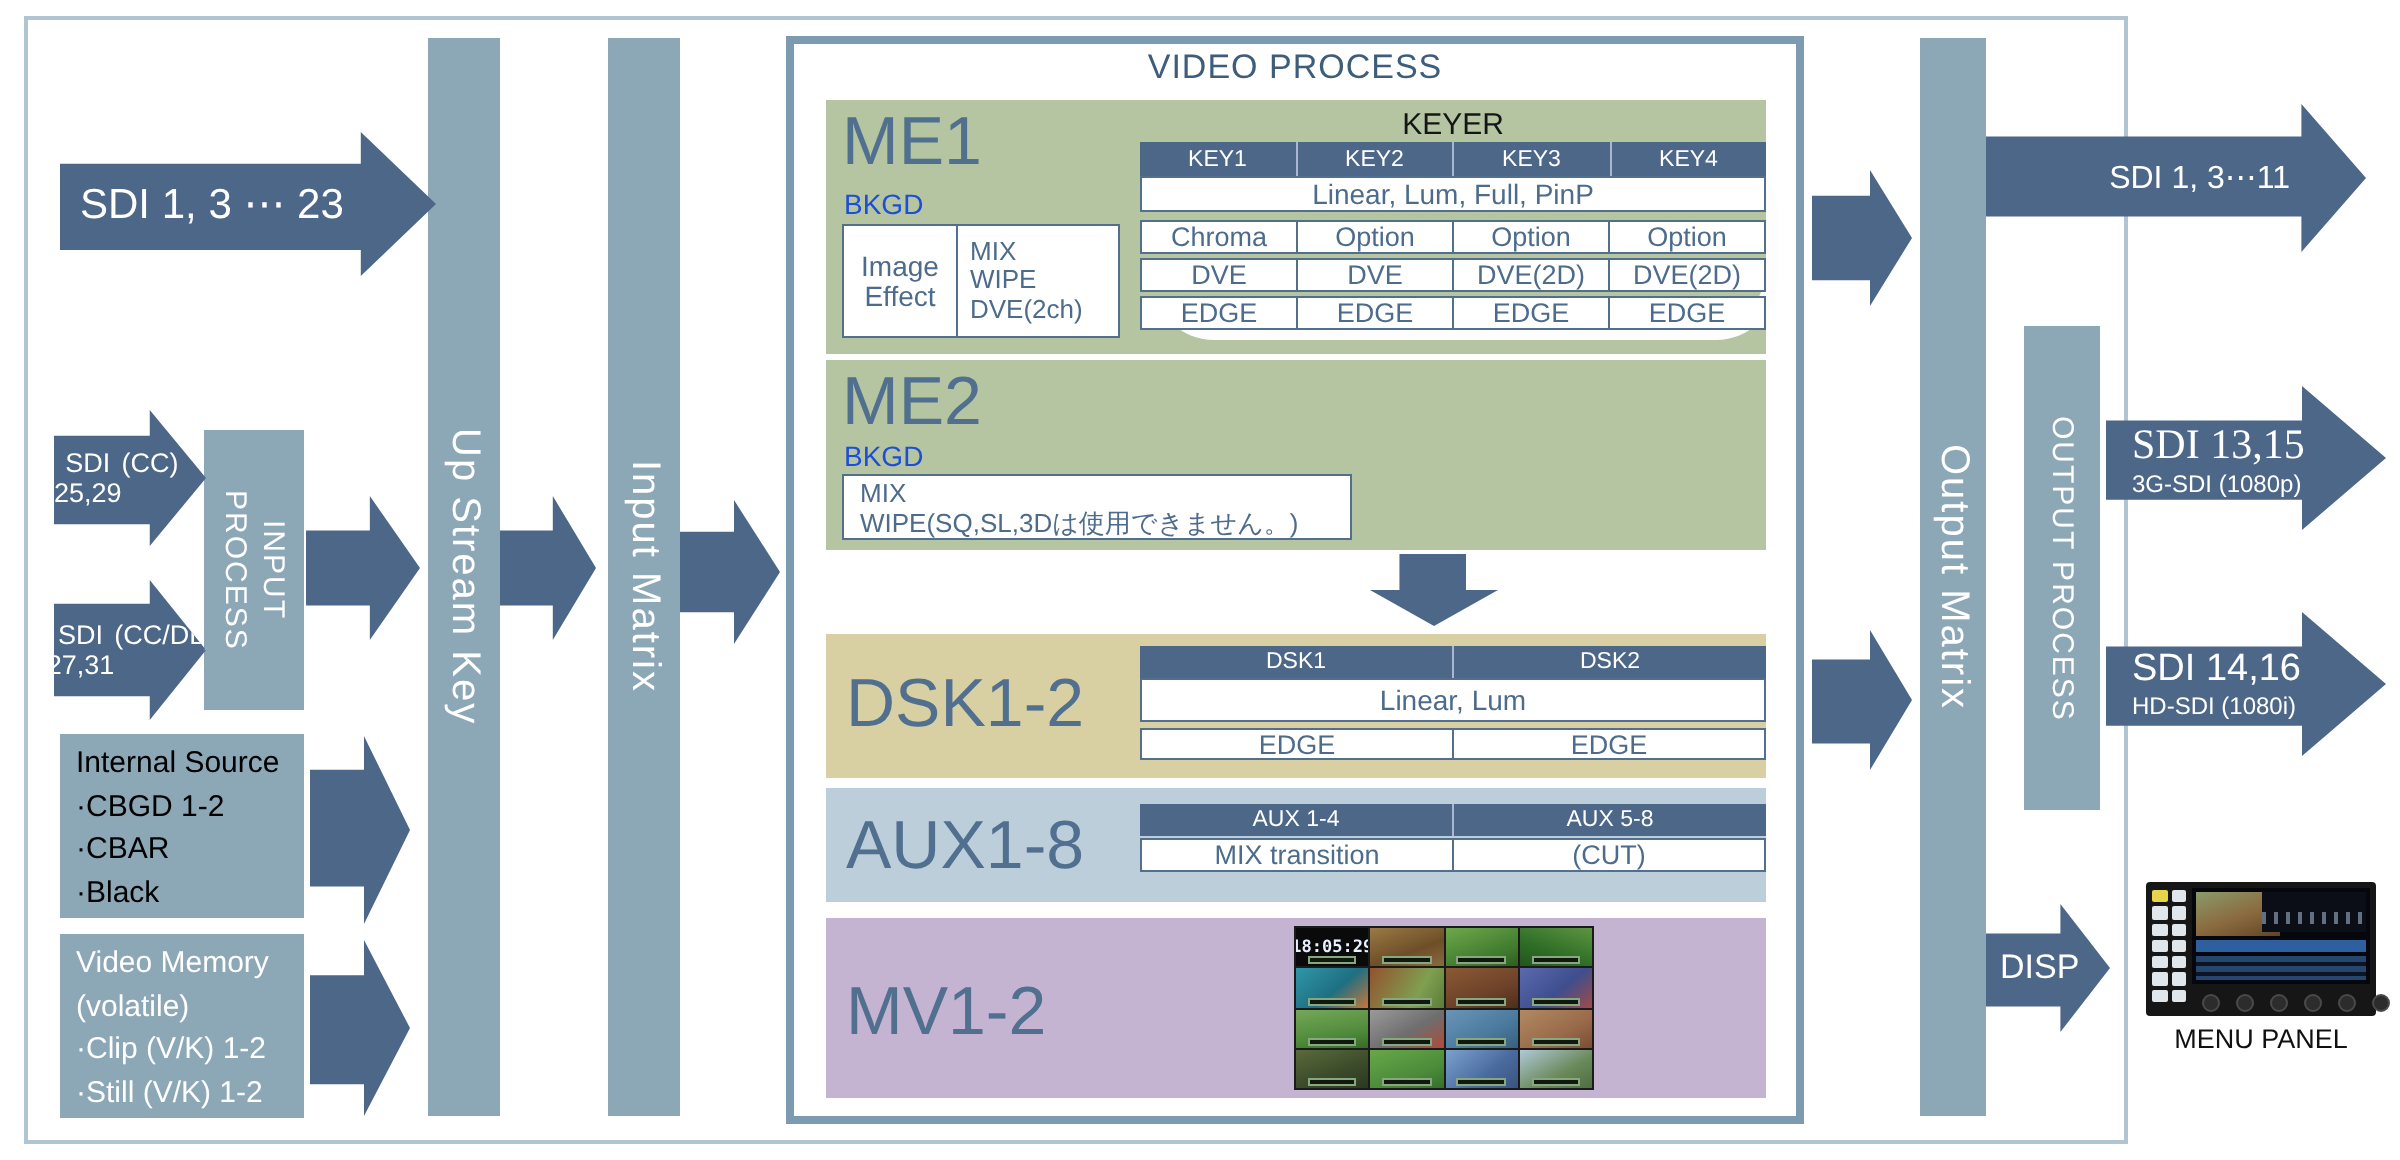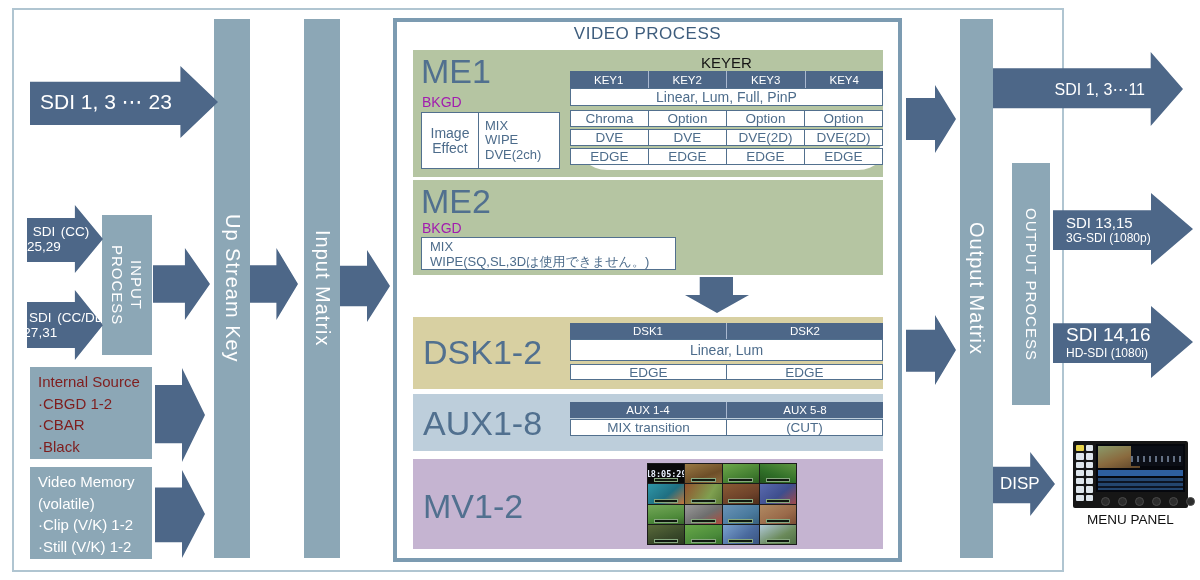--- a/index.html
+++ b/index.html
@@ -19,21 +19,21 @@
   .two-line{display:flex;flex-direction:row;justify-content:center;text-align:center;width:100%;}
   
   .vpbox{left:393px;top:18px;width:501px;height:536px;border:4px solid #7c9bb1;background:#fff;}
   .vptitle{left:393px;top:24px;width:509px;text-align:center;font-size:17px;color:#3e5d7d;letter-spacing:.5px;}
   
   .blk-me{background:#b5c5a2;}
   .blk-dsk{background:#d8d0a2;}
   .blk-aux{background:#bdcedb;}
   .blk-mv{background:#c5b4d1;}
   .blk-title{font-size:34px;color:#51708f;}
-  .small-black{font-size:14px;color:#a21caf;}
+  .small-black{font-size:14px;color:#1d4ed8;}
   
   .trow{display:flex;}
   .th{flex:1;background:#4d6788;color:#fff;font-size:11.5px;display:flex;align-items:center;justify-content:center;}
   .th + .th{border-left:1px solid #a9b8d0;}
   .tc{flex:1;background:#fff;border:1px solid #52708e;color:#4d6c8b;font-size:13.5px;
       display:flex;align-items:center;justify-content:center;}
   .tc + .tc{margin-left:-1px;}
   .wbox{background:#fff;border:1.5px solid #52708e;color:#4d6c8b;}
   .keytable-shadow{box-shadow:6px 5px 0 0 #fdfdfd;}
   
@@ -97,21 +97,21 @@
     <span class="vtext" style="font-size:15px;">OUTPUT PROCESS</span>
   </div>
 
   <div class="abs vbar" style="left:102px;top:215px;width:50px;height:140px;">
     <div class="vtext" style="font-size:15px;line-height:19px;text-align:center;">
       <div>INPUT</div>
       <div>PROCESS</div>
     </div>
   </div>
 
-  <div class="abs" style="left:30px;top:367px;width:122px;height:92px;background:#8ca7b6;color:#7f1d1d;font-size:15px;line-height:21.5px;padding:4px 0 12px 8px;box-sizing:border-box;">
+  <div class="abs" style="left:30px;top:367px;width:122px;height:92px;background:#8ca7b6;color:#000000;font-size:15px;line-height:21.5px;padding:4px 0 12px 8px;box-sizing:border-box;">
     <div>Internal Source</div>
     <div>·CBGD 1-2</div>
     <div>·CBAR</div>
     <div>·Black</div>
   </div>
   <div class="abs" style="left:30px;top:467px;width:122px;height:92px;background:#8ca7b6;color:#fff;font-size:15px;line-height:21.5px;padding:4px 0 0 8px;box-sizing:border-box;">
     <div>Video Memory</div>
     <div>(volatile)</div>
     <div>·Clip (V/K) 1-2</div>
     <div>·Still (V/K) 1-2</div>
@@ -248,21 +248,21 @@
   </div>
 
   <div class="abs arr" style="left:906px;top:85px;width:50px;height:68px;--hx:58%;--bt:19%;--bb:81%;"></div>
   <div class="abs arr" style="left:906px;top:315px;width:50px;height:70px;--hx:58%;--bt:21%;--bb:81%;"></div>
 
   <div class="abs arr" style="left:993px;top:52px;width:190px;height:74px;--hx:83%;--bt:22%;--bb:76%;justify-content:flex-end;padding-right:38px;font-size:16px;box-sizing:border-box;">
     <span class="alabel">SDI 1, 3⋯11</span>
   </div>
   <div class="abs arr" style="left:1053px;top:193px;width:140px;height:72px;--hx:70%;--bt:24%;--bb:79%;">
     <div style="display:flex;flex-direction:column;justify-content:center;padding-left:13px;">
-      <span class="alabel" style="font-size:15px;">SDI 13,15</span>
+      <span class="alabel" style="font-size:21px;font-family:Liberation Serif, serif;">SDI 13,15</span>
       <span class="alabel" style="font-size:12px;">3G-SDI (1080p)</span>
     </div>
   </div>
   <div class="abs arr" style="left:1053px;top:306px;width:140px;height:72px;--hx:70%;--bt:24%;--bb:79%;">
     <div style="display:flex;flex-direction:column;justify-content:center;padding-left:13px;">
       <span class="alabel" style="font-size:19px;">SDI 14,16</span>
       <span class="alabel" style="font-size:12px;">HD-SDI (1080i)</span>
     </div>
   </div>
   <div class="abs arr" style="left:993px;top:452px;width:62px;height:64px;--hx:60%;--bt:23%;--bb:80%;padding-left:7px;font-size:17px;box-sizing:border-box;">

